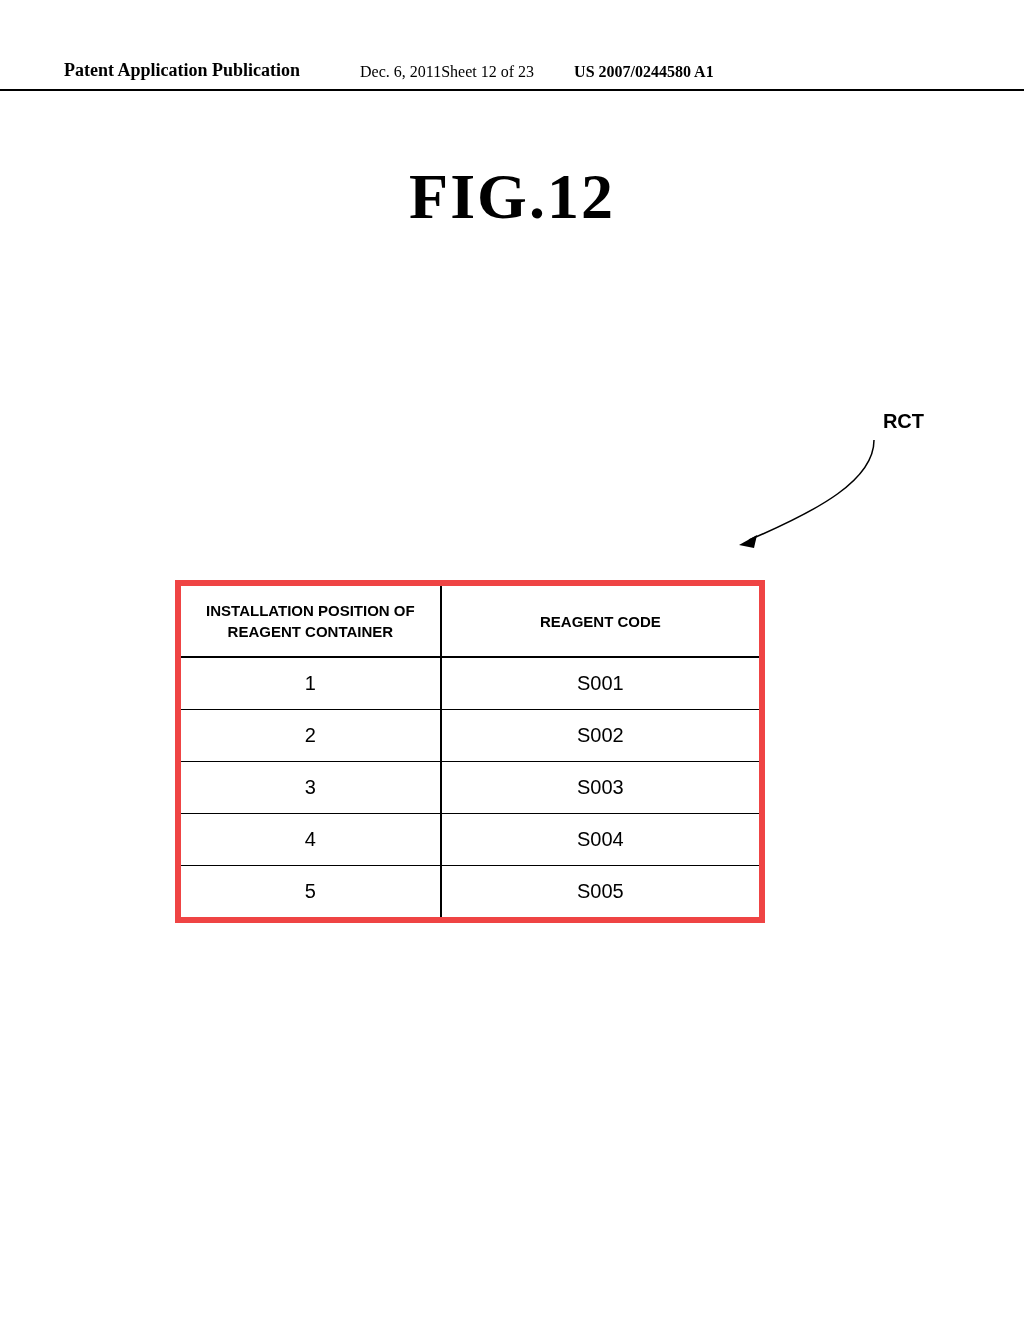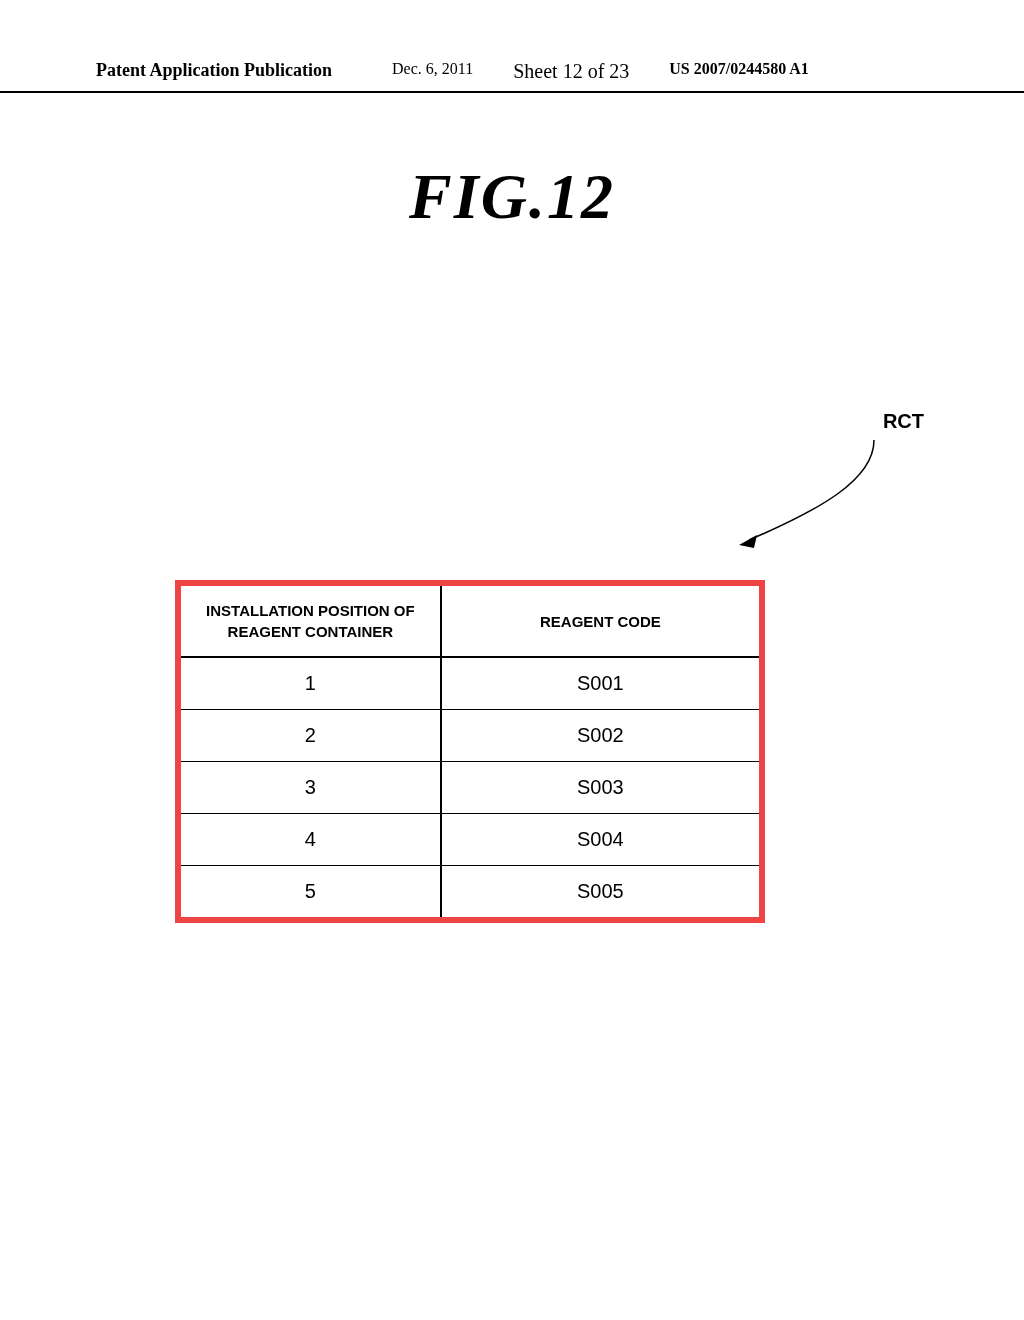--- a/index.html
+++ b/index.html
@@ -17,60 +17,58 @@
       overflow: hidden;
     }
 
     
     .header {
       position: absolute;
       top: 60px;
       left: 0;
       right: 0;
       display: flex;
-      align-items: flex-start;
-      padding: 0 96px;
+      align-items: flex-end;
+      padding: 0 64px;
       border-bottom: 2px solid #000;
       padding-bottom: 8px;
     }
 
     .header-publication {
       font-size: 18px;
       font-weight: bold;
       flex: 0 0 auto;
     }
 
     .header-date {
       font-size: 16px;
       margin-left: 60px;
       flex: 0 0 auto;
     }
 
     .header-sheet {
-      font-size: 20px;
-      margin-left: 40px;
+      font-size: 16px;
       flex: 0 0 auto;
     }
 
     .header-patent {
       font-size: 16px;
       margin-left: 40px;
       flex: 0 0 auto;
       font-weight: bold;
     }
 
     
     .figure-title {
       position: absolute;
       top: 160px;
       left: 0;
       right: 0;
       text-align: center;
       font-size: 64px;
-      font-style: italic;
       font-weight: bold;
       letter-spacing: 2px;
     }
 
     
     .rct-label {
       position: absolute;
       top: 410px;
       right: 100px;
       font-size: 20px;

